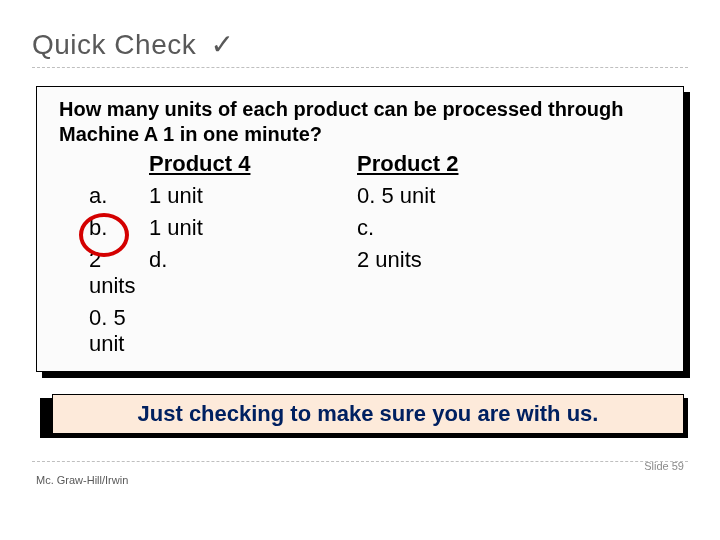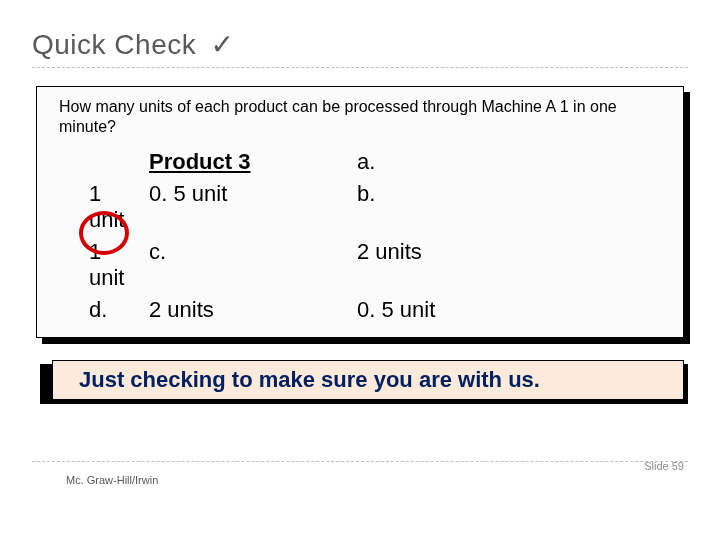--- a/index.html
+++ b/index.html
@@ -46,24 +46,24 @@
     z-index: 0;
   }
   .qbox {
     position: relative;
     background: #fbfbfb;
     border: 1px solid #000;
     padding: 10px 22px 14px 22px;
     z-index: 1;
   }
   .question {
-    font-size: 16px;
-    font-weight: normal;
+    font-size: 20px;
+    font-weight: bold;
     line-height: 1.25;
-    margin-bottom: 12px;
+    margin-bottom: 4px;
   }
   .options {
     position: relative;
     display: grid;
     grid-template-columns: 52px 200px 200px;
     column-gap: 8px;
     row-gap: 6px;
     font-size: 22px;
     margin-left: 30px;
   }
@@ -95,40 +95,40 @@
     right: -4px;
     bottom: -4px;
     background: #000;
     z-index: 0;
   }
   .banner {
     position: relative;
     background: #fdeada;
     border: 1px solid #000;
     z-index: 1;
+    text-align: center;
     font-size: 22px;
     font-weight: bold;
     color: #002060;
     padding: 6px 26px;
     margin-left: 16px;
   }
   .footer-line {
     position: absolute;
     left: 32px;
     right: 32px;
     bottom: 42px;
     border-top: 1px dashed #bfbfbf;
   }
   .footer-left {
     position: absolute;
     left: 36px;
     bottom: 18px;
     font-size: 11px;
     color: #595959;
-    margin-left: 30px;
   }
   .footer-right {
     position: absolute;
     right: 36px;
     bottom: 32px;
     font-size: 11px;
     color: #8a8a8a;
   }
 </style>
 </head>
@@ -142,21 +142,22 @@
   </div>
   <div class="divider"></div>
 
   <div class="qbox-wrap">
     <div class="qbox-shadow"></div>
     <div class="qbox">
       <div class="question">How many units of each product can be processed through Machine A 1 in one minute?</div>
 
       <div class="options">
         <div></div>
-        <div class="head">Product 3</div>
+        <div class="head">Product 4</div>
+        <div class="head">Product 2</div>
 
         <div class="key">a.</div>
         <div>1 unit</div>
         <div>0. 5 unit</div>
 
         <div class="key">b.</div>
         <div>1 unit</div>
 
         <div class="key">c.</div>
         <div>2 units</div>

